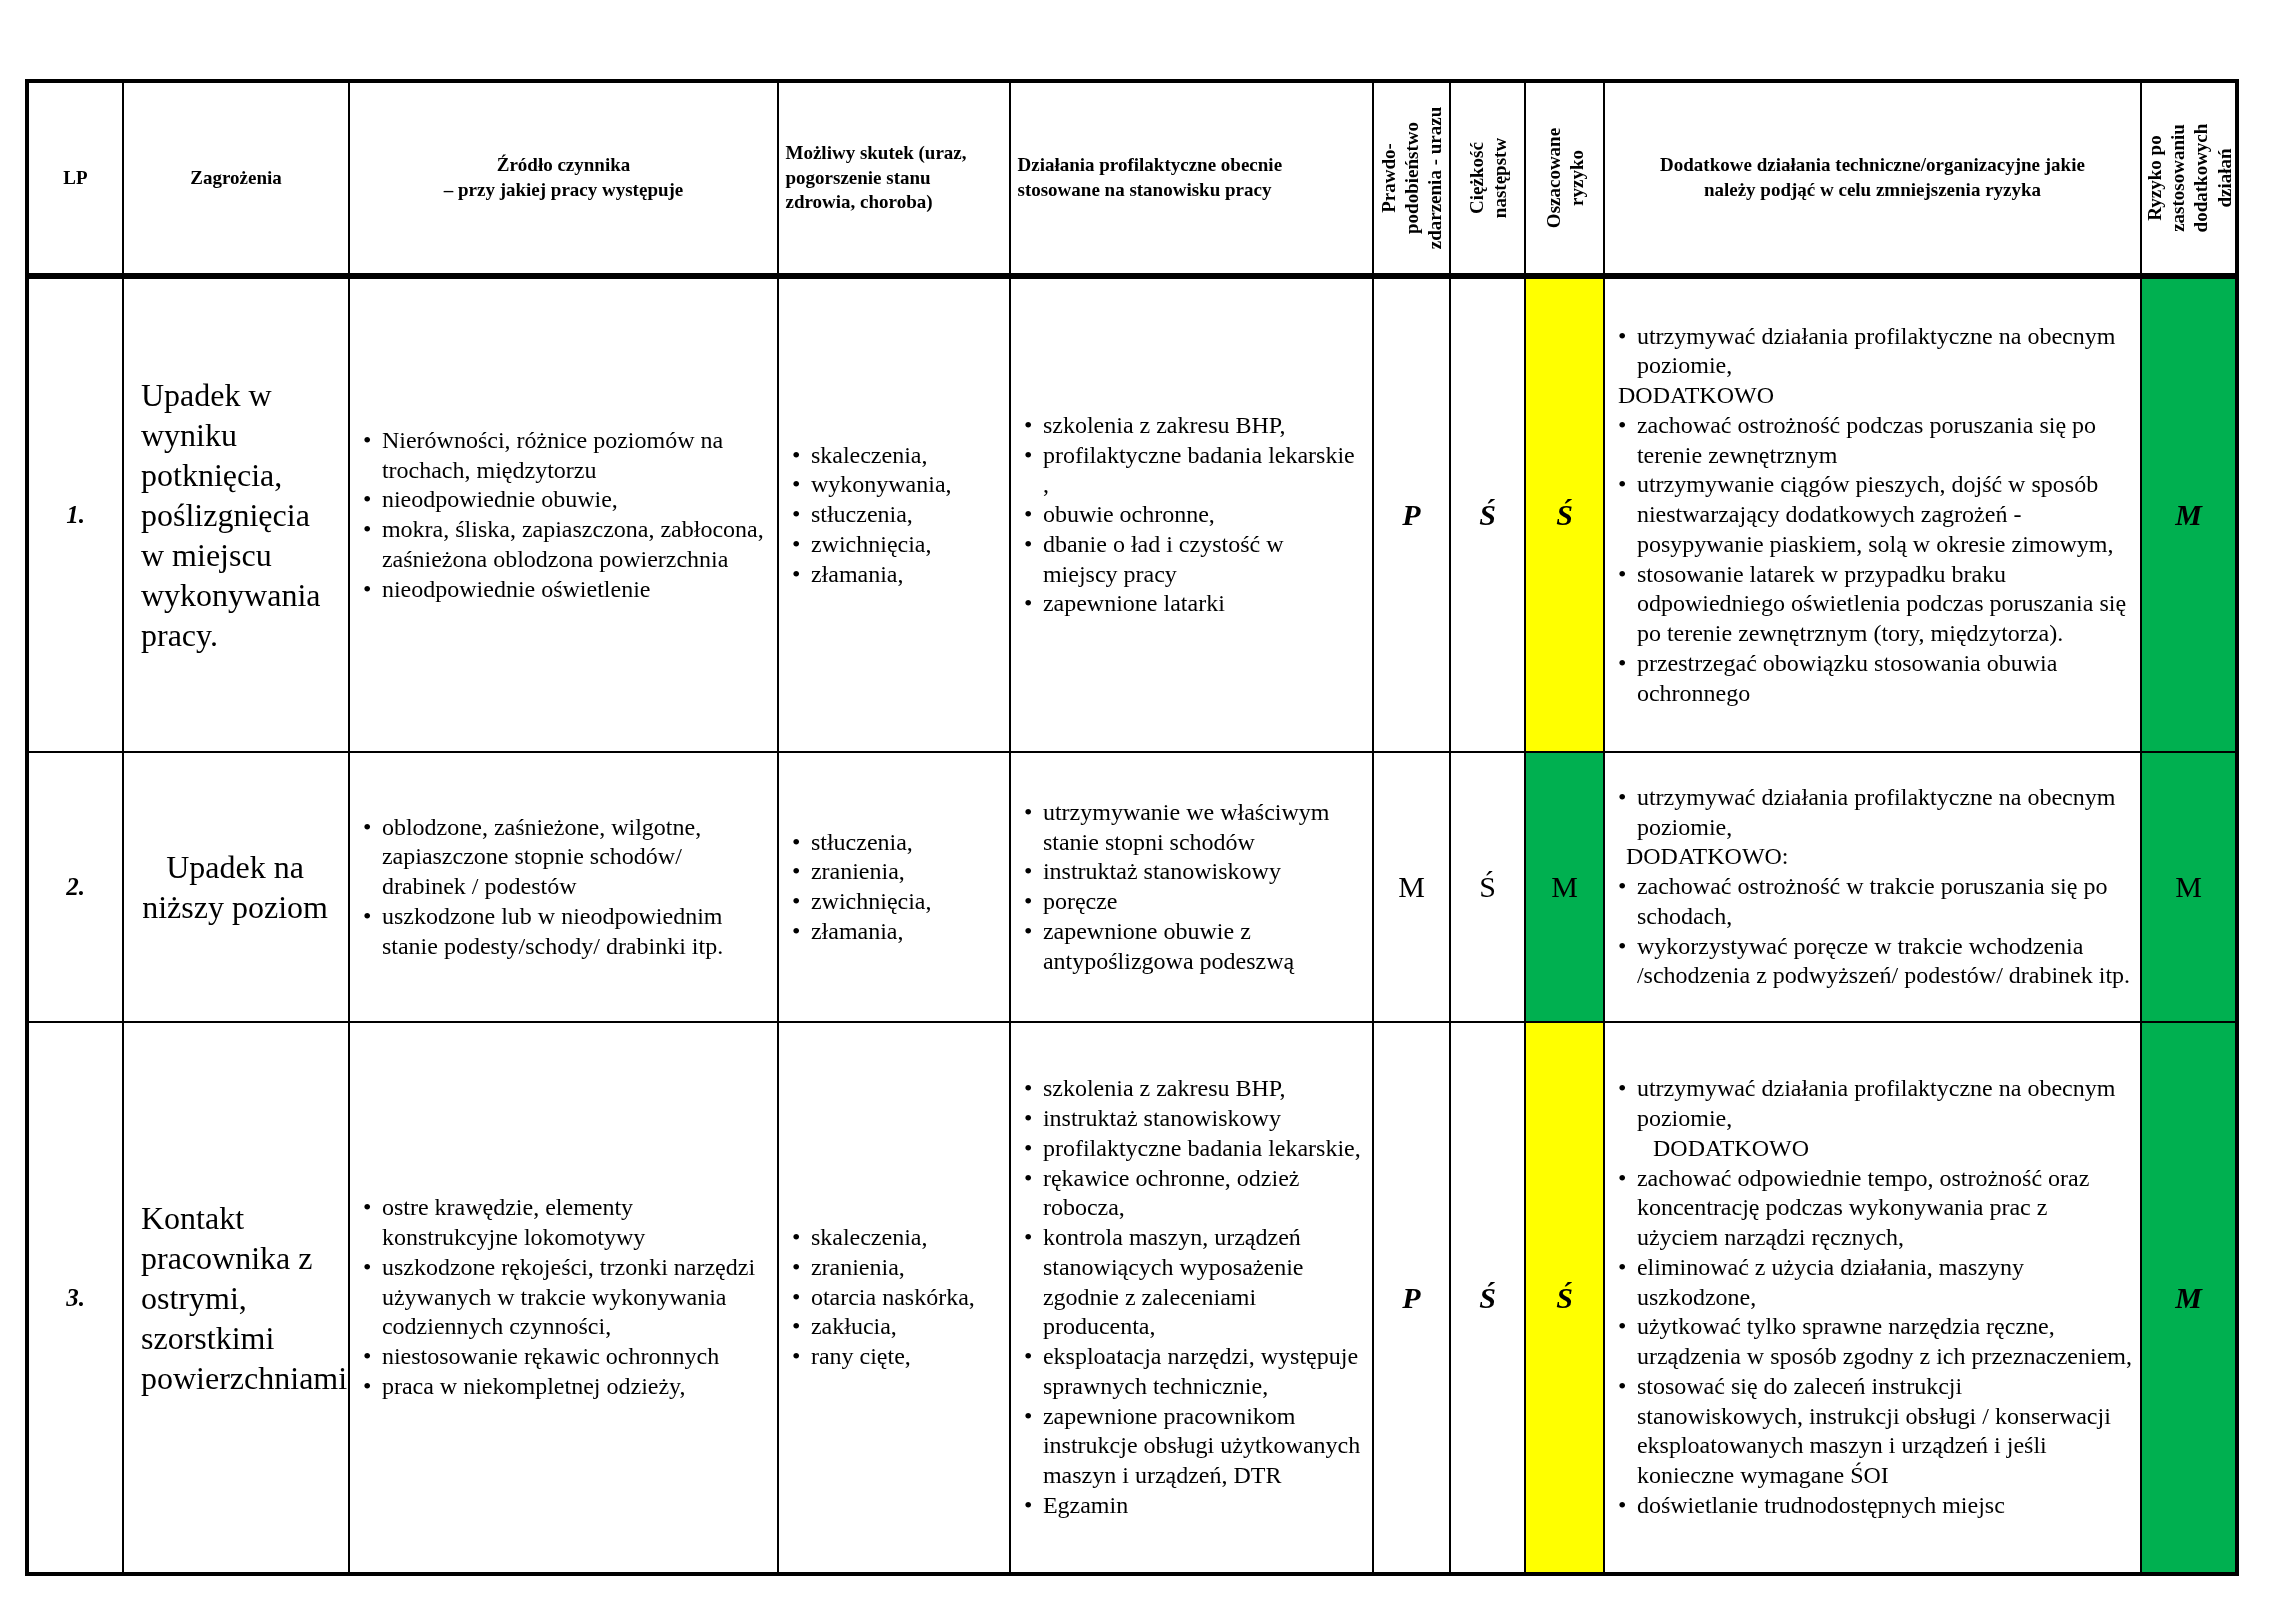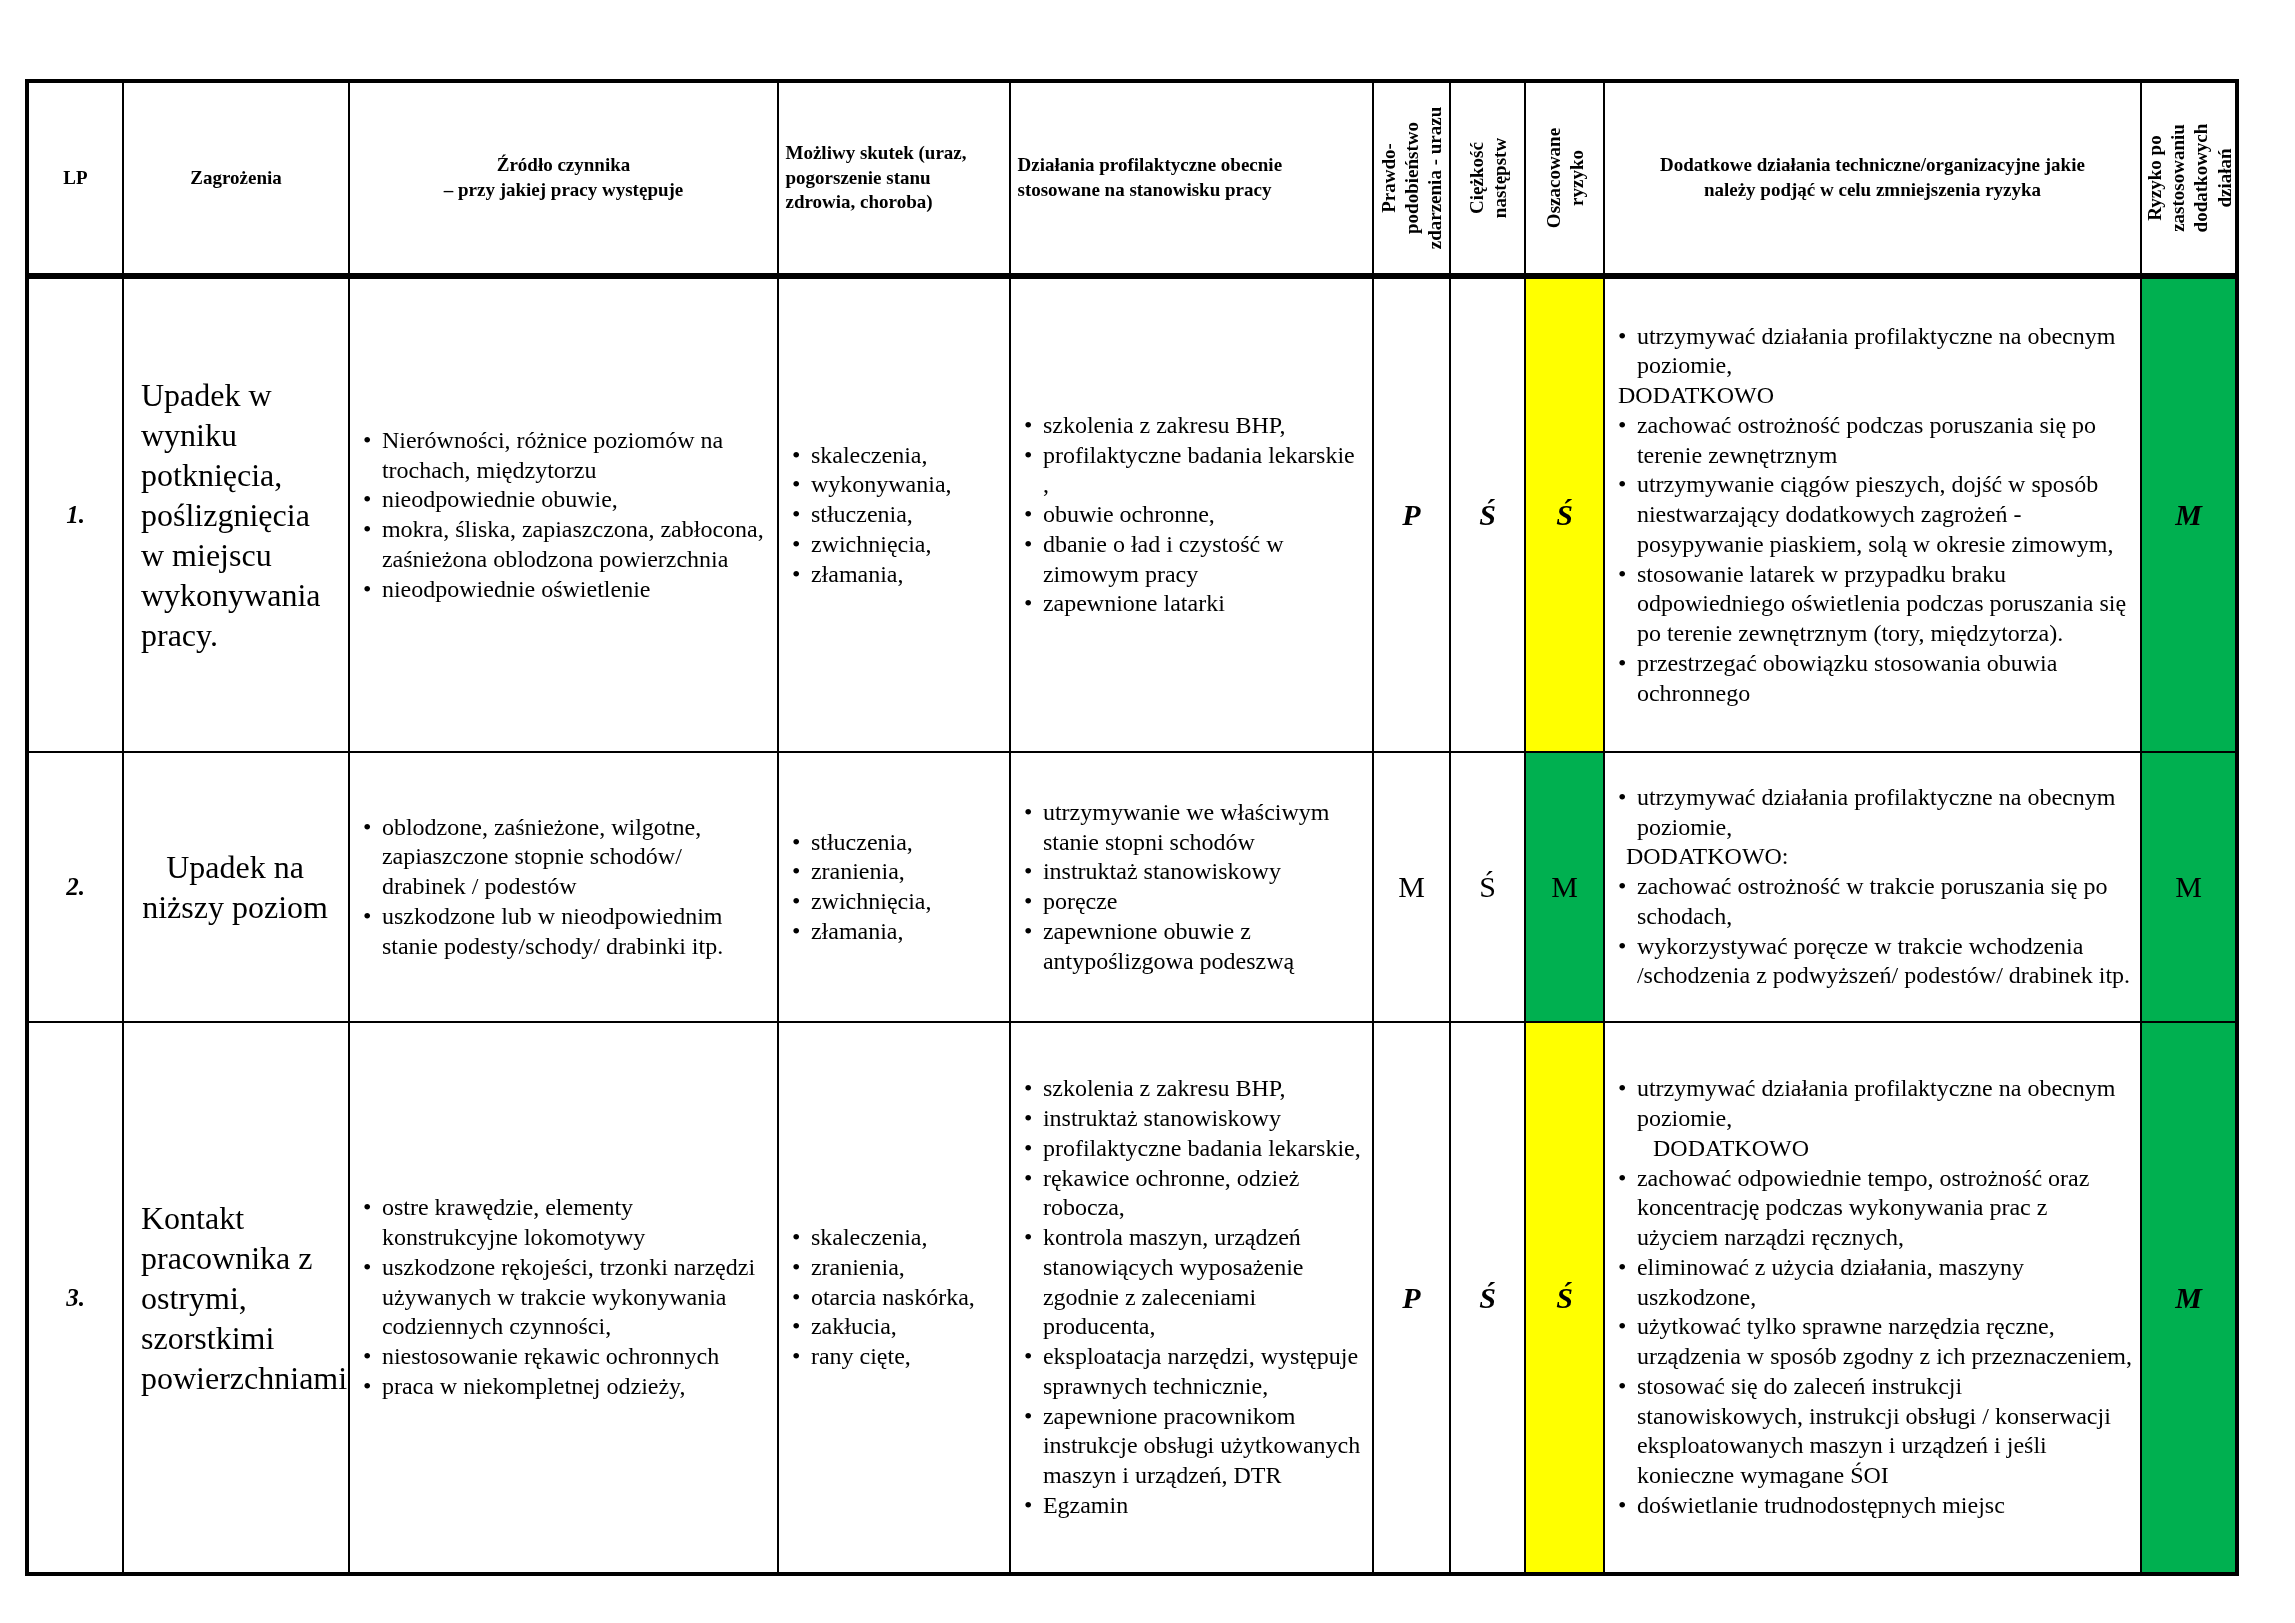--- a/index.html
+++ b/index.html
@@ -143,21 +143,21 @@
             <div class="li">
               <span class="bullet">•</span>
               <span class="txt">profilaktyczne badania lekarskie ,</span>
             </div>
             <div class="li">
               <span class="bullet">•</span>
               <span class="txt">obuwie ochronne,</span>
             </div>
             <div class="li">
               <span class="bullet">•</span>
-              <span class="txt">dbanie o ład i czystość w zimowym  pracy</span>
+              <span class="txt">dbanie o ład i czystość w miejscy  pracy</span>
             </div>
             <div class="li">
               <span class="bullet">•</span>
               <span class="txt">zapewnione latarki</span>
             </div>
           </td>
         <td class="risk-cell emph">P</td>
         <td class="risk-cell emph">Ś</td>
         <td class="risk-cell emph" style="background: rgb(255, 255, 0);">Ś</td>
         <td class="listcell">

